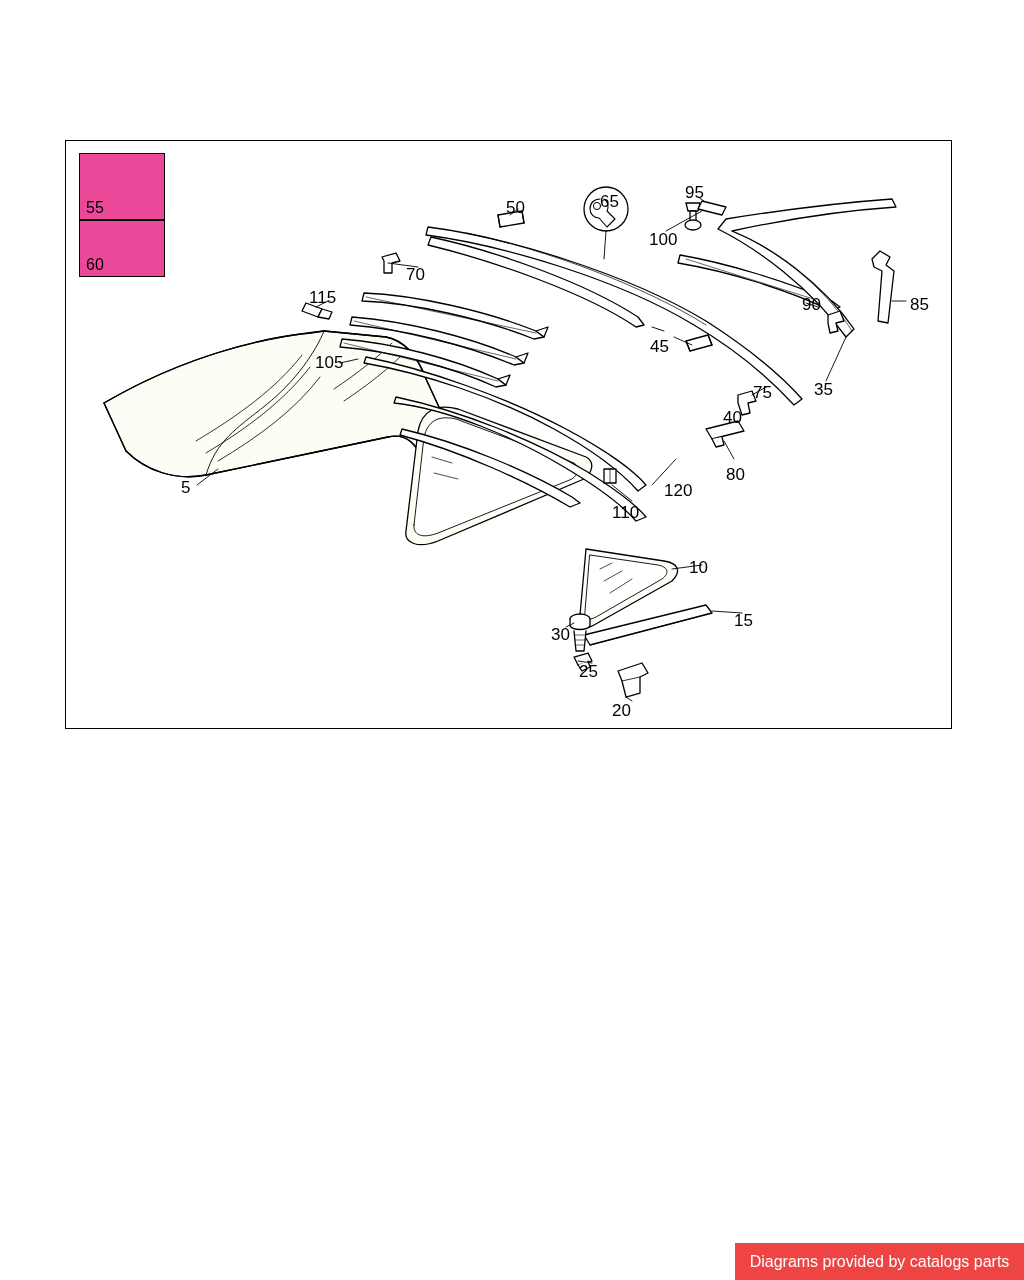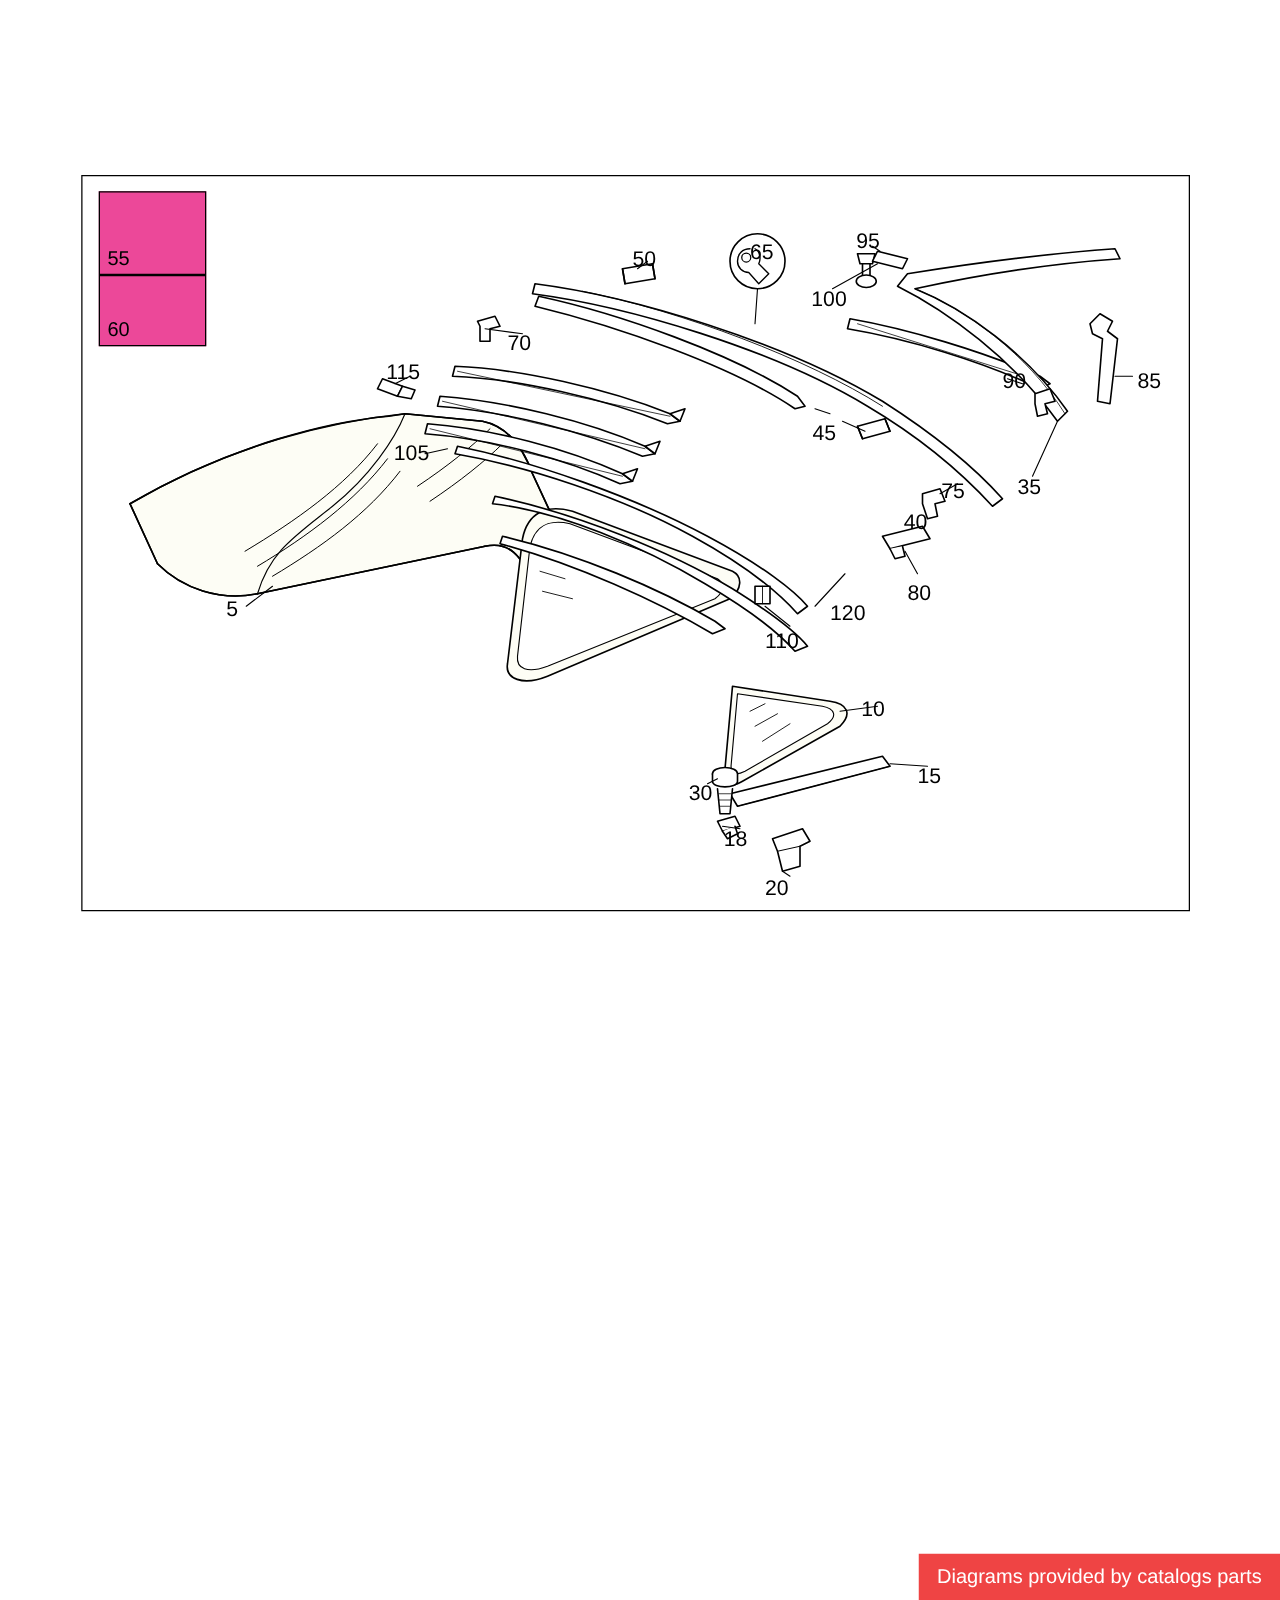--- a/index.html
+++ b/index.html
@@ -288,21 +288,21 @@
       <span class="legend-label">55</span>
     </div>
     <div class="legend-box" id="legend-60">
       <span class="legend-label">60</span>
     </div>
 
     <span class="callout" style="left:115px; top:338px;">5</span>
     <span class="callout" style="left:623px; top:418px;">10</span>
     <span class="callout" style="left:668px; top:471px;">15</span>
     <span class="callout" style="left:546px; top:561px;">20</span>
-    <span class="callout" style="left:513px; top:522px;">18</span>
+    <span class="callout" style="left:513px; top:522px;">25</span>
     <span class="callout" style="left:485px; top:485px;">30</span>
     <span class="callout" style="left:748px; top:240px;">35</span>
     <span class="callout" style="left:657px; top:222px;margin-top:46px;">40</span>
     <span class="callout" style="left:584px; top:197px;">45</span>
     <span class="callout" style="left:440px; top:58px;">50</span>
     <span class="callout" style="left:534px; top:52px;">65</span>
     <span class="callout" style="left:340px; top:125px;">70</span>
     <span class="callout" style="left:687px; top:243px;">75</span>
     <span class="callout" style="left:660px; top:325px;">80</span>
     <span class="callout" style="left:844px; top:155px;">85</span>

